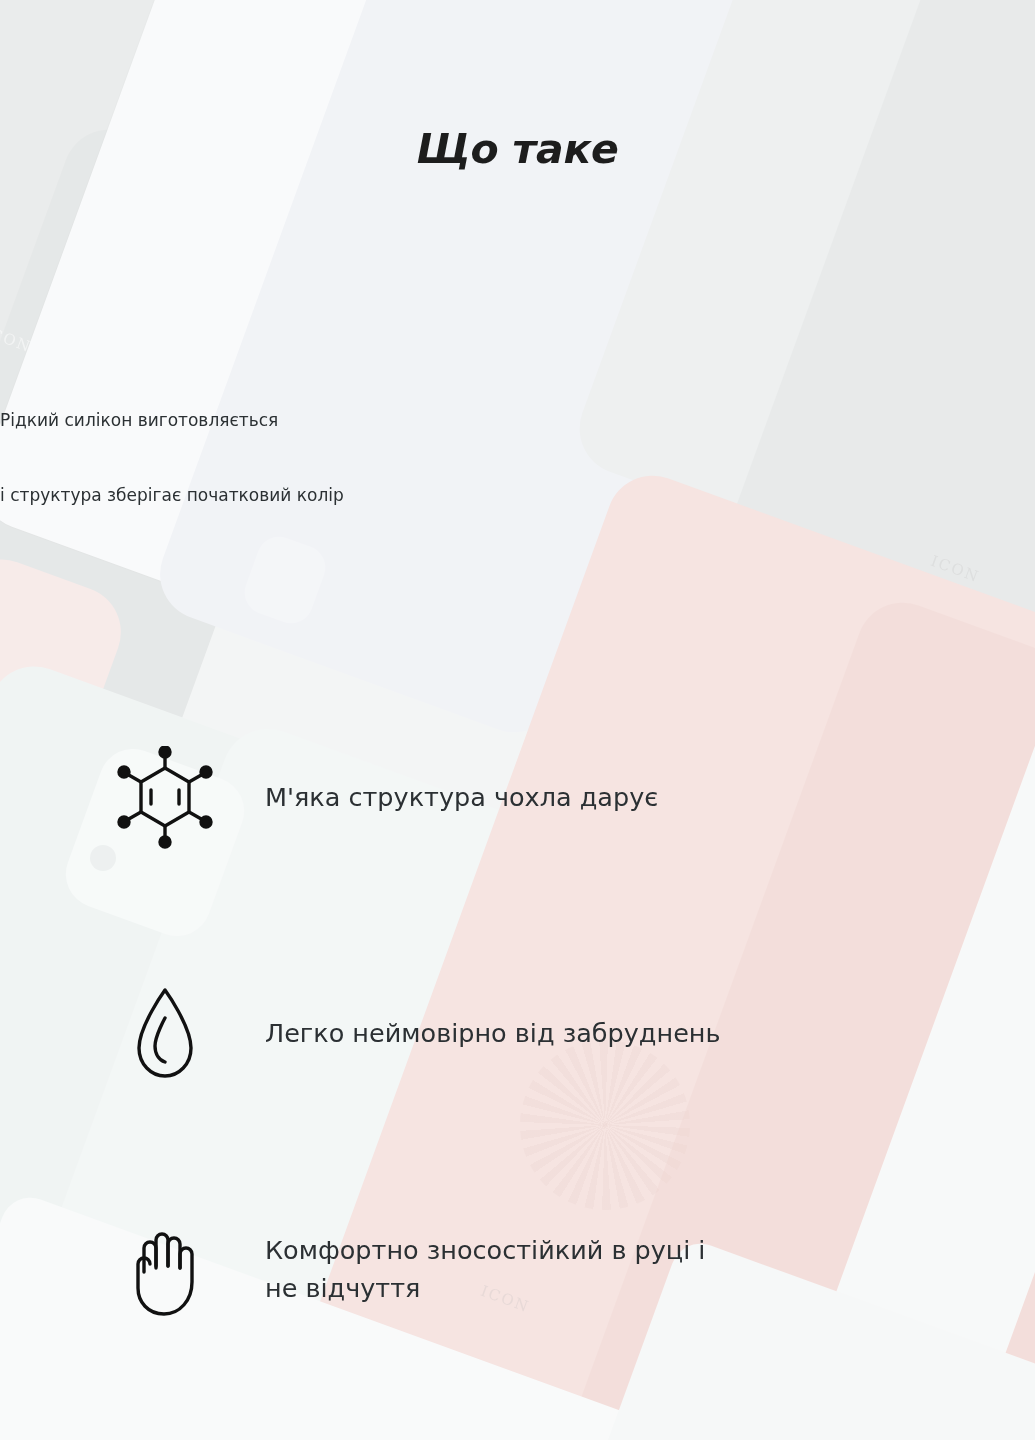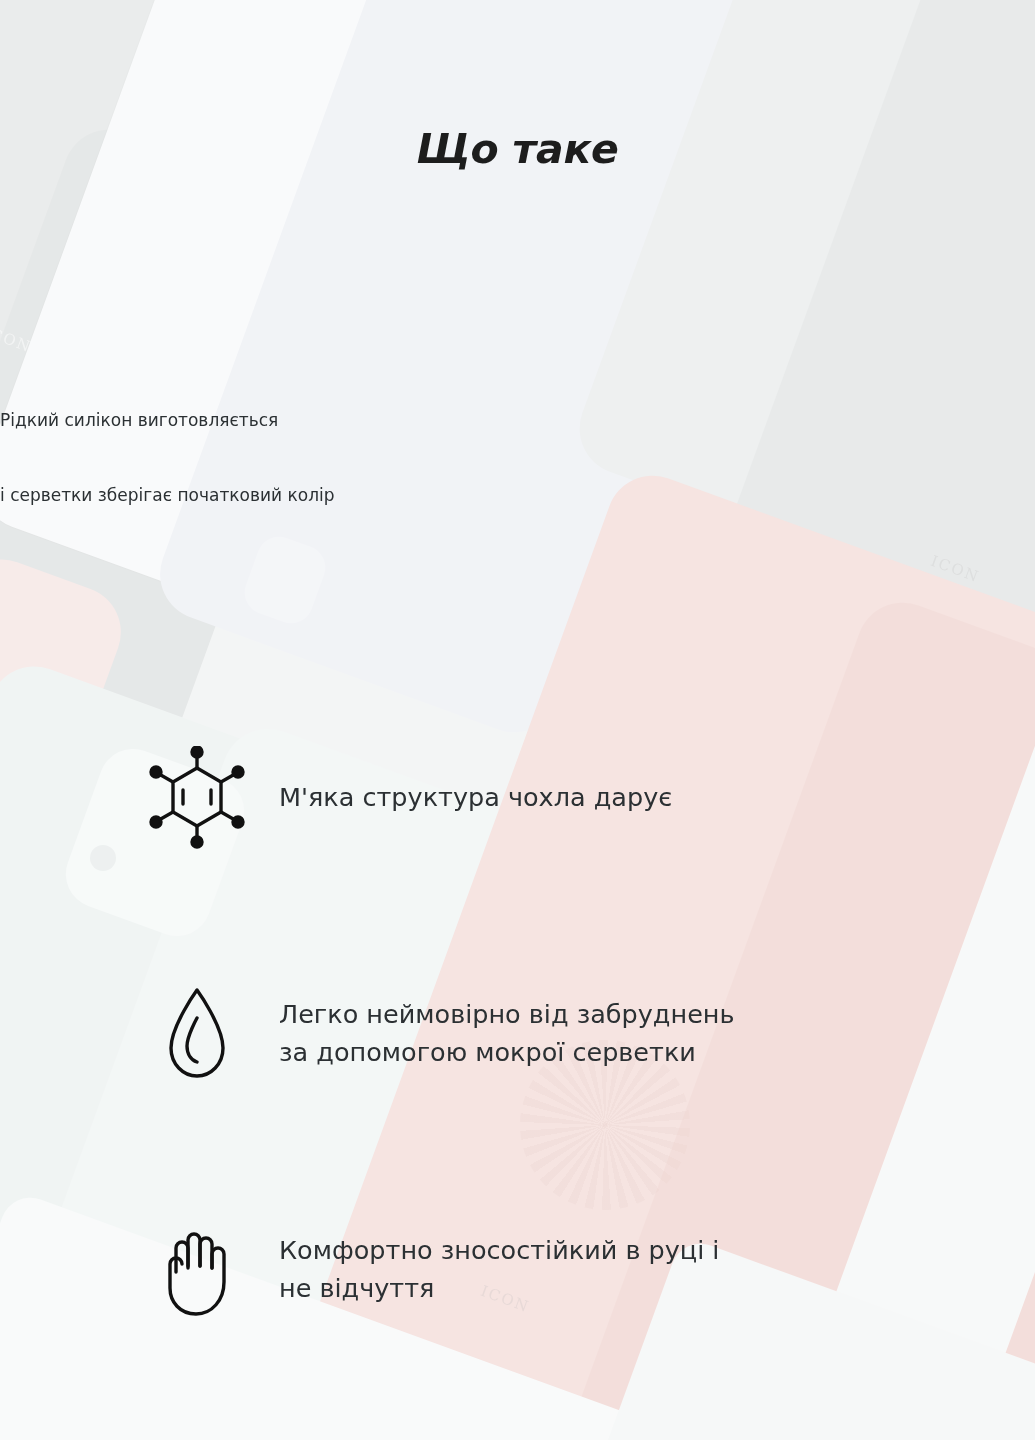--- a/index.html
+++ b/index.html
@@ -209,24 +209,23 @@
   .features {
     position: absolute;
     top: 680px;
     left: 0;
     width: 1035px;
   }
 
   .feature {
     display: flex;
     align-items: center;
-    gap: 30px;
+    gap: 48px;
     padding-left: 112px;
     height: 236px;
-    margin-left: 32px;
   }
 
   .feature-icon {
     width: 105px;
     flex: 0 0 105px;
     display: flex;
     align-items: center;
     justify-content: center;
   }
 
@@ -275,21 +274,21 @@
 <div class="content">
 
   <h1 class="title">
     <span>Що таке</span><br>
   </h1>
 
   <p class="subtitle">
     <span>Рідкий силікон виготовляється</span><br>
     <br>
     <br>
-    <span>і серветки зберігає початковий колір</span>
+    <span>і структура зберігає початковий колір</span>
   </p>
 
   <div class="features">
 
     <div class="feature">
       <div class="feature-icon">
         <svg width="96" height="104" viewBox="0 0 96 104" fill="none" stroke="#111111" stroke-width="3.4" stroke-linecap="round">
           <polygon points="48,22 72,36 72,66 48,80 24,66 24,36" fill="none"></polygon>
           <line x1="48" y1="22" x2="48" y2="8"></line>
           <line x1="72" y1="36" x2="86" y2="28"></line>
@@ -314,21 +313,20 @@
 
     <div class="feature">
       <div class="feature-icon">
         <svg width="72" height="104" viewBox="0 0 72 104" fill="none" stroke="#111111" stroke-width="3.4" stroke-linejoin="round" stroke-linecap="round">
           <path d="M36 8 C36 8 62 44 62 66 C62 82 50 94 36 94 C22 94 10 82 10 66 C10 44 36 8 36 8 Z"></path>
           <path d="M36 36 C36 36 26 54 26 64 C26 72 30 78 36 80"></path>
         </svg>
       </div>
       <div class="feature-text">
         <span>Легко неймовірно від забруднень</span><br>
-        <span>за допомогою мокрої серветки</span>
       </div>
     </div>
 
     <div class="feature">
       <div class="feature-icon">
         <svg width="86" height="104" viewBox="0 0 86 104" fill="none" stroke="#111111" stroke-width="3.4" stroke-linejoin="round" stroke-linecap="round">
           <path d="M22 54 L22 30 a6 6 0 0 1 12 0 L34 50"></path>
           <path d="M34 48 L34 22 a6 6 0 0 1 12 0 L46 48"></path>
           <path d="M46 48 L46 26 a6 6 0 0 1 12 0 L58 50"></path>
           <path d="M58 50 L58 36 a6 6 0 0 1 12 0 L70 64 c0 18 -12 32 -28 32 c-16 0 -26 -12 -26 -26 L16 46 a6 6 0 0 1 12 0"></path>

